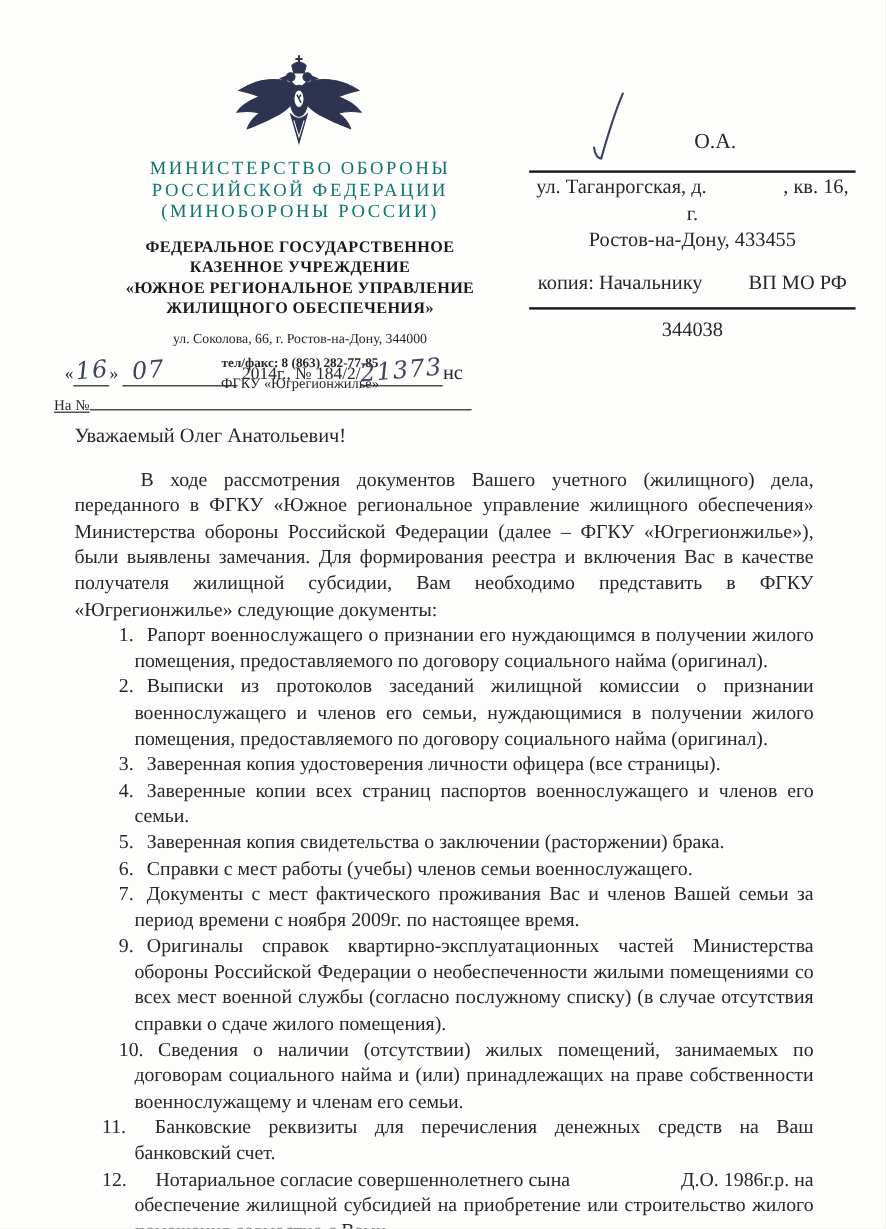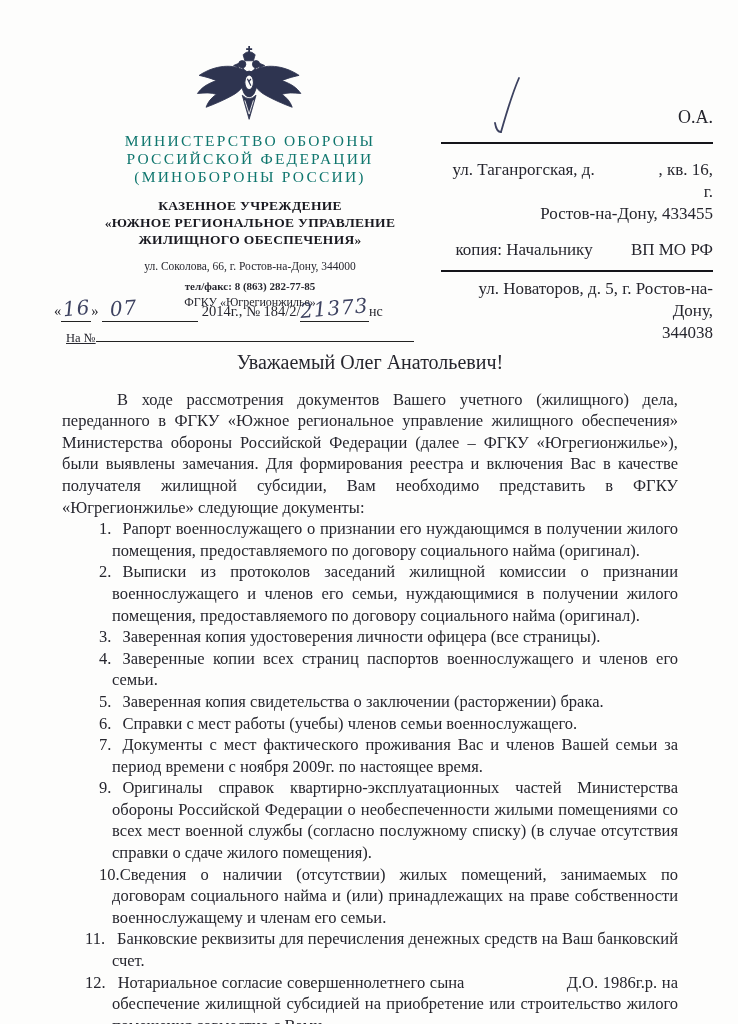--- a/index.html
+++ b/index.html
@@ -11,51 +11,51 @@
   
   .left-col{position:absolute;left:60px;top:42px;width:380px;text-align:center;}
   .emblem{display:block;margin:0 auto;width:112px;height:84px;}
   .ministry{margin-top:6px;font-size:15.5px;line-height:18px;letter-spacing:2.2px;color:#0f766e;}
   .org{margin-top:11px;font-weight:bold;font-size:13.5px;line-height:17px;letter-spacing:.3px;color:#191920;}
   .lh-addr{margin-top:12px;font-size:11.5px;color:#26262e;}
   .lh-phone{margin-top:8px;font-size:11px;font-weight:bold;}
   .lh-short{margin-top:3px;font-size:12px;}
   
   .dateline{position:absolute;left:54px;top:297px;width:360px;font-size:14.5px;white-space:nowrap;}
-  .refline{position:absolute;left:66px;top:327px;font-size:12.5px;text-decoration:underline;}
+  .refline{position:absolute;left:45px;top:327px;font-size:12.5px;text-decoration:underline;}
   .hw{
     display:inline-block;font-family:"DejaVu Serif",serif;font-style:italic;
     font-size:20px;color:#3d4260;letter-spacing:1px;
     transform:rotate(-5deg) translateY(-1px);
   }
   .blank{display:inline-block;border-bottom:1.2px solid #222;text-align:center;}
   .b-day{min-width:30px;}
   .b-month{min-width:88px;text-align:left;padding-left:8px;}
   .b-num{min-width:62px;}
   .b-ref{min-width:318px;height:14px;}
-  .suffix{font-size:14px;}
+  .suffix{font-size:17px;}
   
-  .right-col{position:absolute;left:441px;top:70px;width:272px;text-align:right;font-size:17px;line-height:22px;}
+  .right-col{position:absolute;left:441px;top:70px;width:272px;text-align:center;font-size:17px;line-height:22px;}
   .check{position:absolute;left:51px;top:6px;width:30px;height:58px;}
   .initials{margin-top:36px;padding-left:38px;font-size:18px;height:24px;}
   .rule{border:none;border-top:2px solid #15151a;margin:12px 0 0 0;}
   .rule2{margin-top:9px;}
-  .r-addr1{margin-top:15px;}
+  .r-addr1{margin-top:1px;}
   .r-copy{margin-top:14px;}
   .r-addr2{margin-top:6px;}
   
   .body{position:absolute;left:62px;top:352px;width:616px;font-size:16.5px;line-height:21.6px;}
-  .salutation{text-align:center;font-size:20px;margin-bottom:15px;}
+  .salutation{text-align:left;font-size:17px;margin-bottom:15px;}
   .intro{text-align:justify;text-indent:55px;}
   .list{margin-left:50px;margin-top:0;}
   .li{text-align:justify;text-indent:-13px;}
   .li .num{padding-right:11px;}
-  .li-b .num{padding-right:0;}
+  .li-b .num{padding-right:12px;}
   .li-c{text-indent:-27px;}
-  .li-c .num{padding-right:12px;}
+  .li-c .num{padding-right:24px;}
 </style>
 </head>
 <body>
 
 <div class="page">
 
   <div class="left-col">
     <svg class="emblem" viewBox="0 0 130 90">
       <g fill="#2e3450" stroke="#2e3450">
 
@@ -82,20 +82,21 @@
       <path d="M62,39 l4,8 M66,39 l-2,3" stroke="#2e3450" stroke-width="1.4" fill="none"></path>
     </svg>
 
     <div class="ministry">
       <div>МИНИСТЕРСТВО ОБОРОНЫ</div>
       <div>РОССИЙСКОЙ ФЕДЕРАЦИИ</div>
       <div>(МИНОБОРОНЫ РОССИИ)</div>
     </div>
 
     <div class="org">
+      <div>ФЕДЕРАЛЬНОЕ ГОСУДАРСТВЕННОЕ</div>
       <div>КАЗЕННОЕ УЧРЕЖДЕНИЕ</div>
       <div>«ЮЖНОЕ РЕГИОНАЛЬНОЕ УПРАВЛЕНИЕ</div>
       <div>ЖИЛИЩНОГО ОБЕСПЕЧЕНИЯ»</div>
     </div>
 
     <div class="lh-addr">ул. Соколова, 66, г. Ростов-на-Дону, 344000</div>
     <div class="lh-phone">тел/факс: 8 (863) 282-77-85</div>
     <div class="lh-short">ФГКУ «Югрегионжилье»</div>
   </div>
 
@@ -124,21 +125,20 @@
       <div>Ростов-на-Дону, 433455</div>
     </div>
 
     <div class="r-copy">
       <div>копия: Начальнику&nbsp;&nbsp;&nbsp;&nbsp;&nbsp;&nbsp;&nbsp;&nbsp;&nbsp;ВП МО РФ</div>
     </div>
 
     <hr class="rule rule2">
 
     <div class="r-addr2">
-      <div>ул. Новаторов, д. 5, г. Ростов-на-Дону,</div>
       <div>344038</div>
     </div>
   </div>
 
   <div class="body">
     <div class="salutation">Уважаемый Олег Анатольевич!</div>
     <div class="intro">В ходе рассмотрения документов Вашего учетного (жилищного) дела, переданного в ФГКУ «Южное региональное управление жилищного обеспечения» Министерства обороны Российской Федерации (далее – ФГКУ «Югрегионжилье»), были выявлены замечания. Для формирования реестра и включения Вас в качестве получателя жилищной субсидии, Вам необходимо представить в ФГКУ «Югрегионжилье» следующие документы:</div>
 
     <div class="list">
       <div class="li li-a"><span class="num">1.</span><span>Рапорт военнослужащего о признании его нуждающимся в получении жилого помещения, предоставляемого по договору социального найма (оригинал).</span></div>

